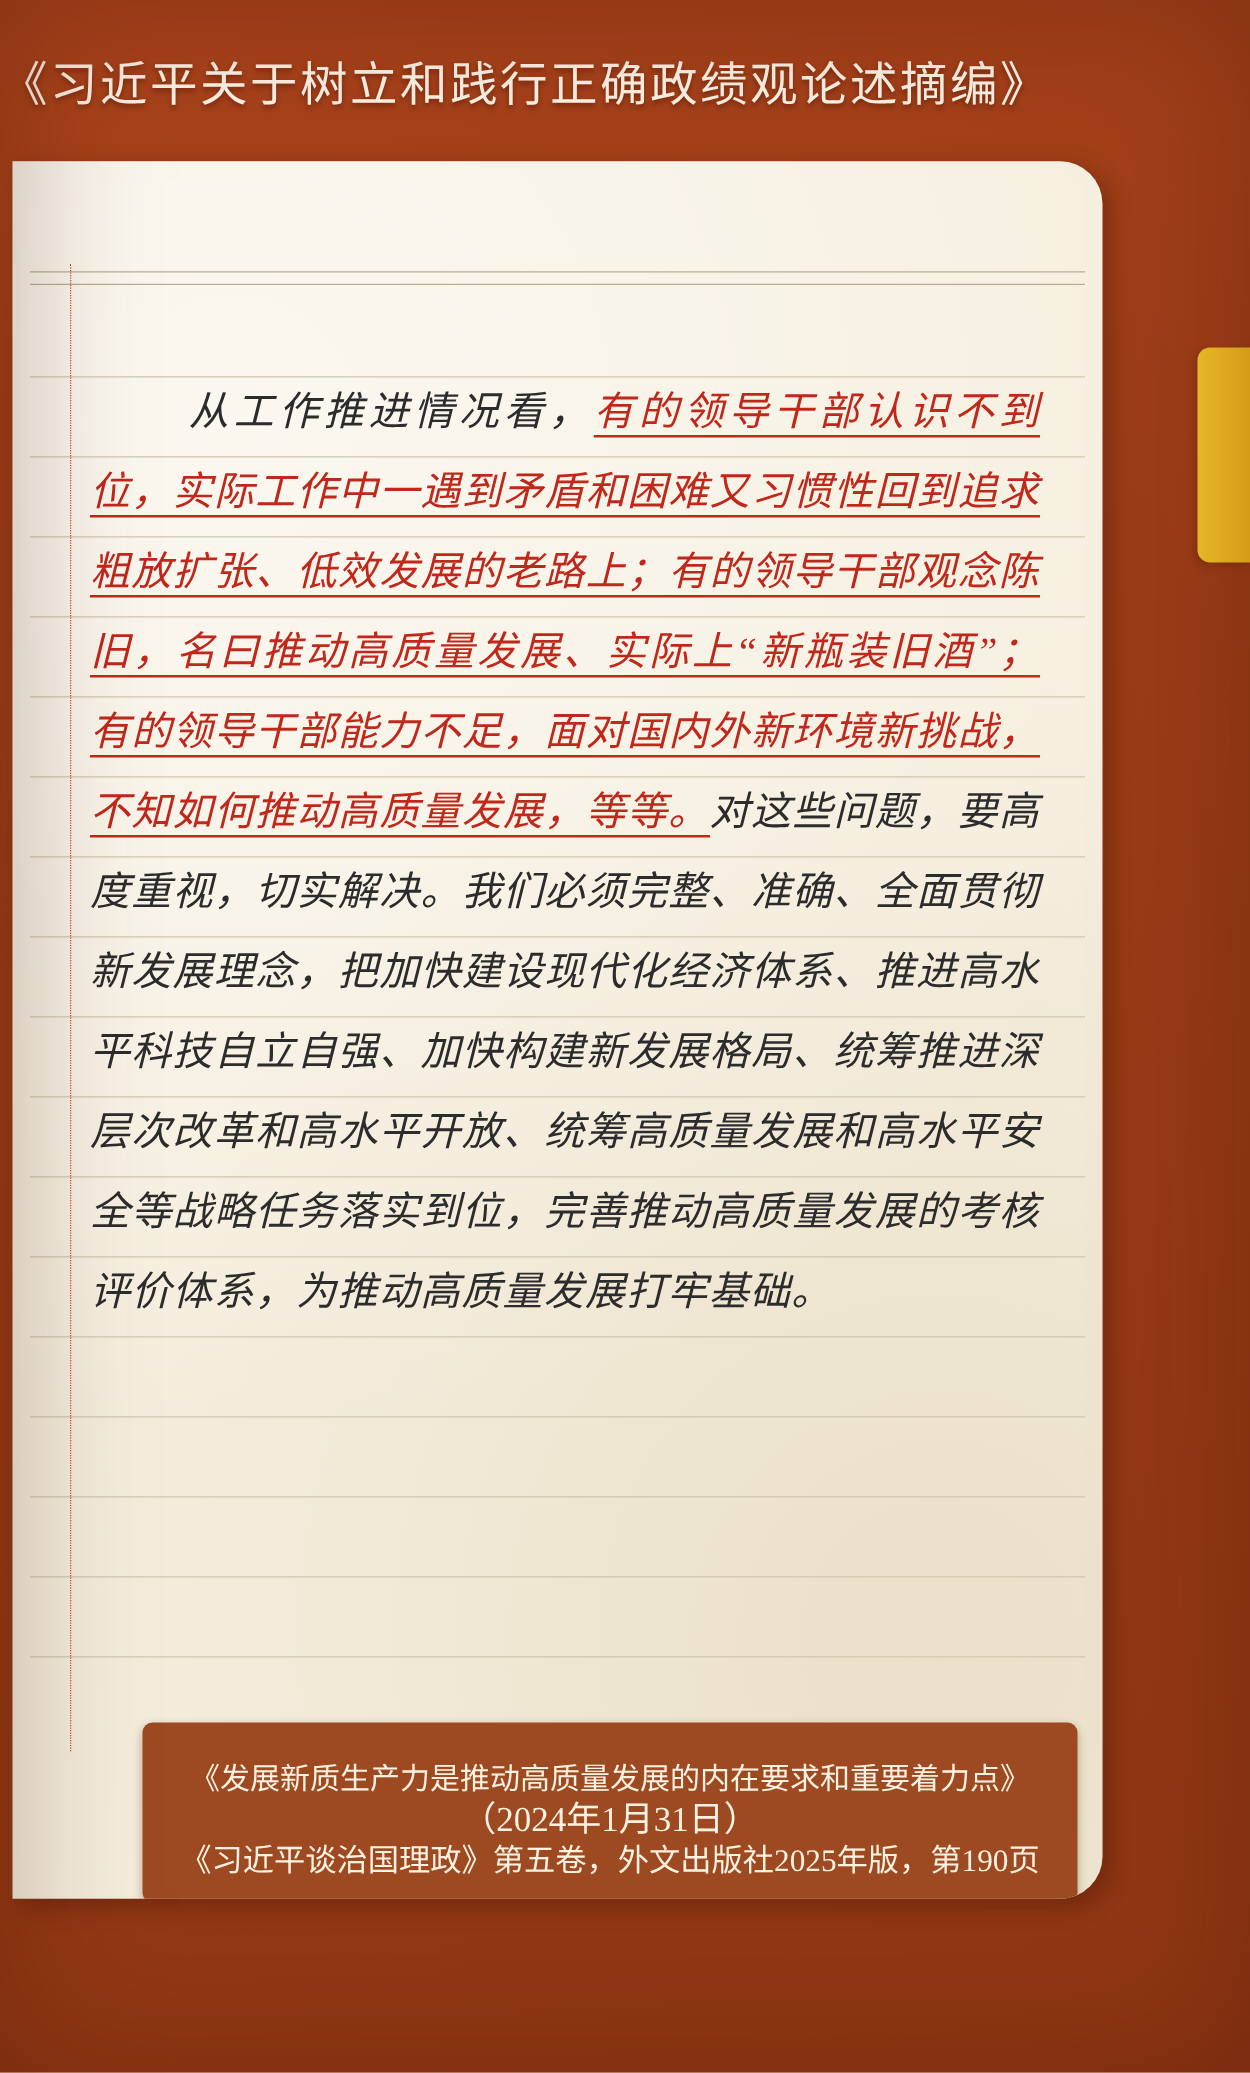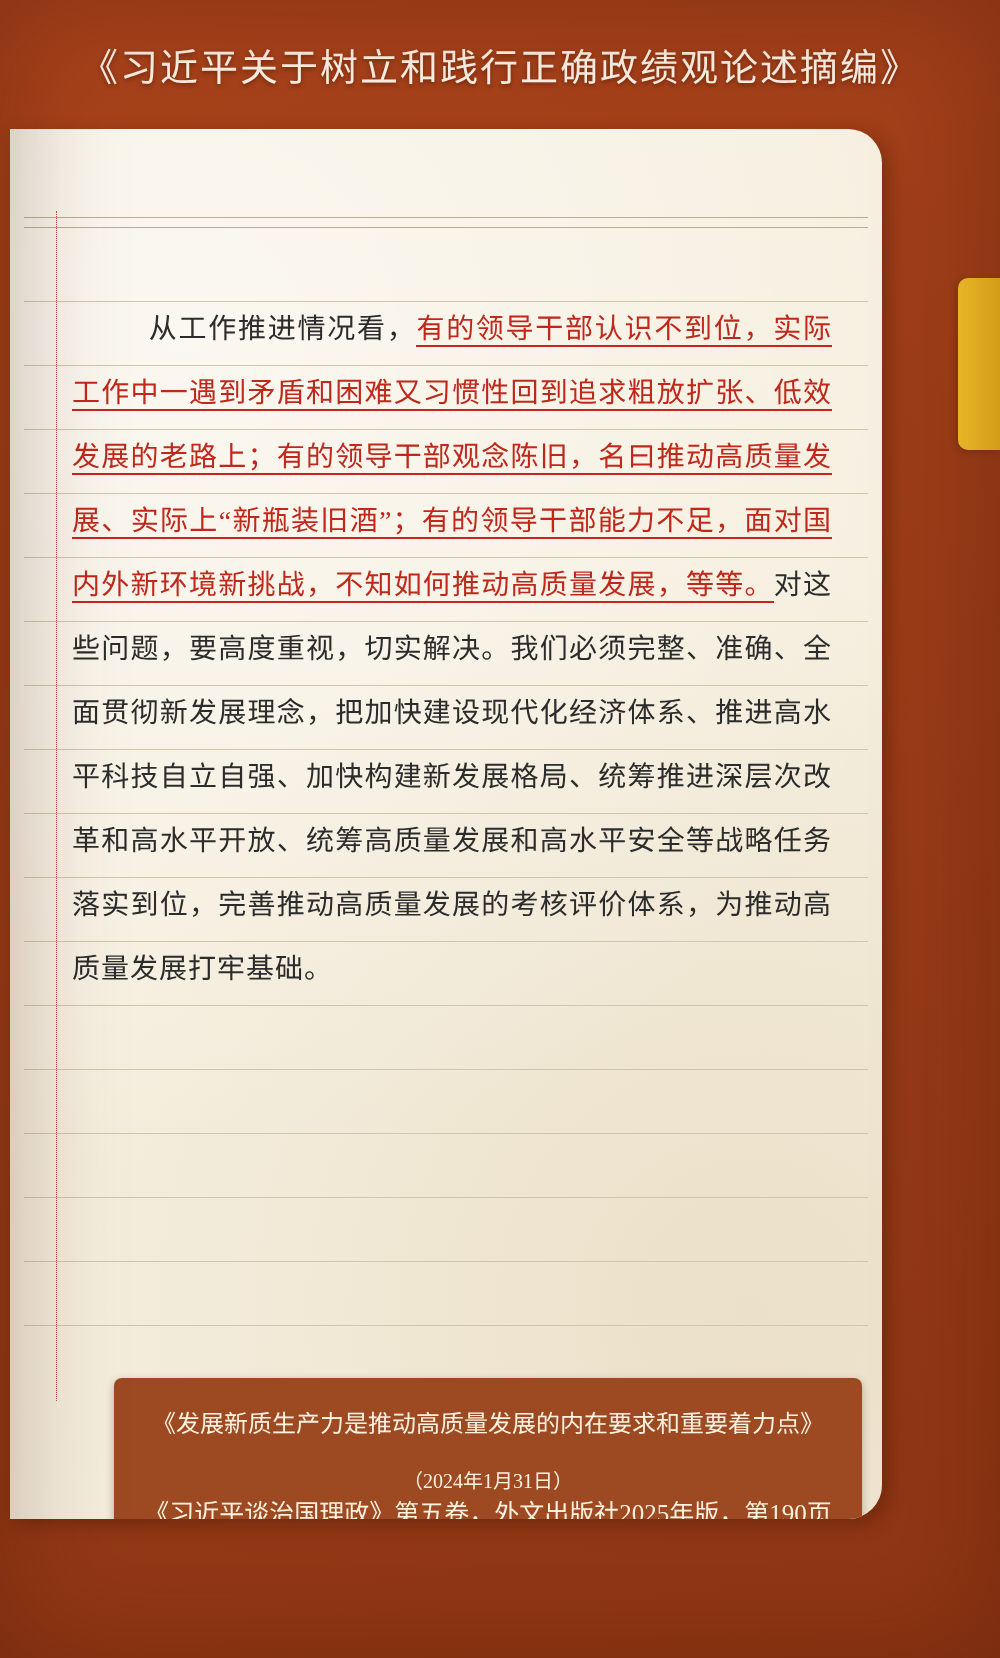--- a/index.html
+++ b/index.html
@@ -36,21 +36,20 @@
 
   
   .header {
     position: absolute;
     left: 0;
     top: 0;
     width: 1000px;
     height: 128px;
     display: flex;
     align-items: center;
-    justify-content: center;
   }
   .header-title {
     color: #fdf3e6;
     font-size: 38px;
     letter-spacing: 2px;
     font-family: "Liberation Serif", "DejaVu Serif", serif;
     text-shadow: 0 2px 4px rgba(60,15,0,0.45);
     white-space: nowrap;
   }
 
@@ -115,26 +114,27 @@
     height: 1190px;
     border-left: 1.5px dotted #cf4a3a;
   }
 
   
   .text-block {
     position: absolute;
     left: 62px;
     top: 168px;
     width: 760px;
-    font-size: 28px;
+    font-size: 32px;
     line-height: 64px;
     color: #2c2c2c;
     font-family: "Liberation Serif", "DejaVu Serif", serif;
     letter-spacing: 1px;
     text-align: justify;
+    font-style: italic;
   }
   .text-block .indent { display: inline-block; width: 76px; }
   .hl {
     color: #c0281b;
     border-bottom: 2px solid #c0281b;
     padding-bottom: 1px;
   }
 
   
   .citation {
@@ -143,21 +143,21 @@
     top: 1249px;
     width: 716px;
     padding: 12px 16px 14px;
     background: #9d4a22;
     border-radius: 8px;
     color: #fdf1e0;
     text-align: center;
     box-shadow: 0 3px 8px rgba(60,18,2,0.3);
   }
   .citation .line1 { font-size: 24px; line-height: 36px; white-space: nowrap; margin-top: 16px; }
-  .citation .line2 { font-size: 20px; line-height: 30px; margin-top: 24px; }
+  .citation .line2 { font-size: 28px; line-height: 30px; }
   .citation .line3 { font-size: 25px; line-height: 36px; white-space: nowrap; }
 
   
   .bottom-bar {
     position: absolute;
     left: 0;
     top: 1519px;
     width: 1000px;
     height: 139px;
   }

